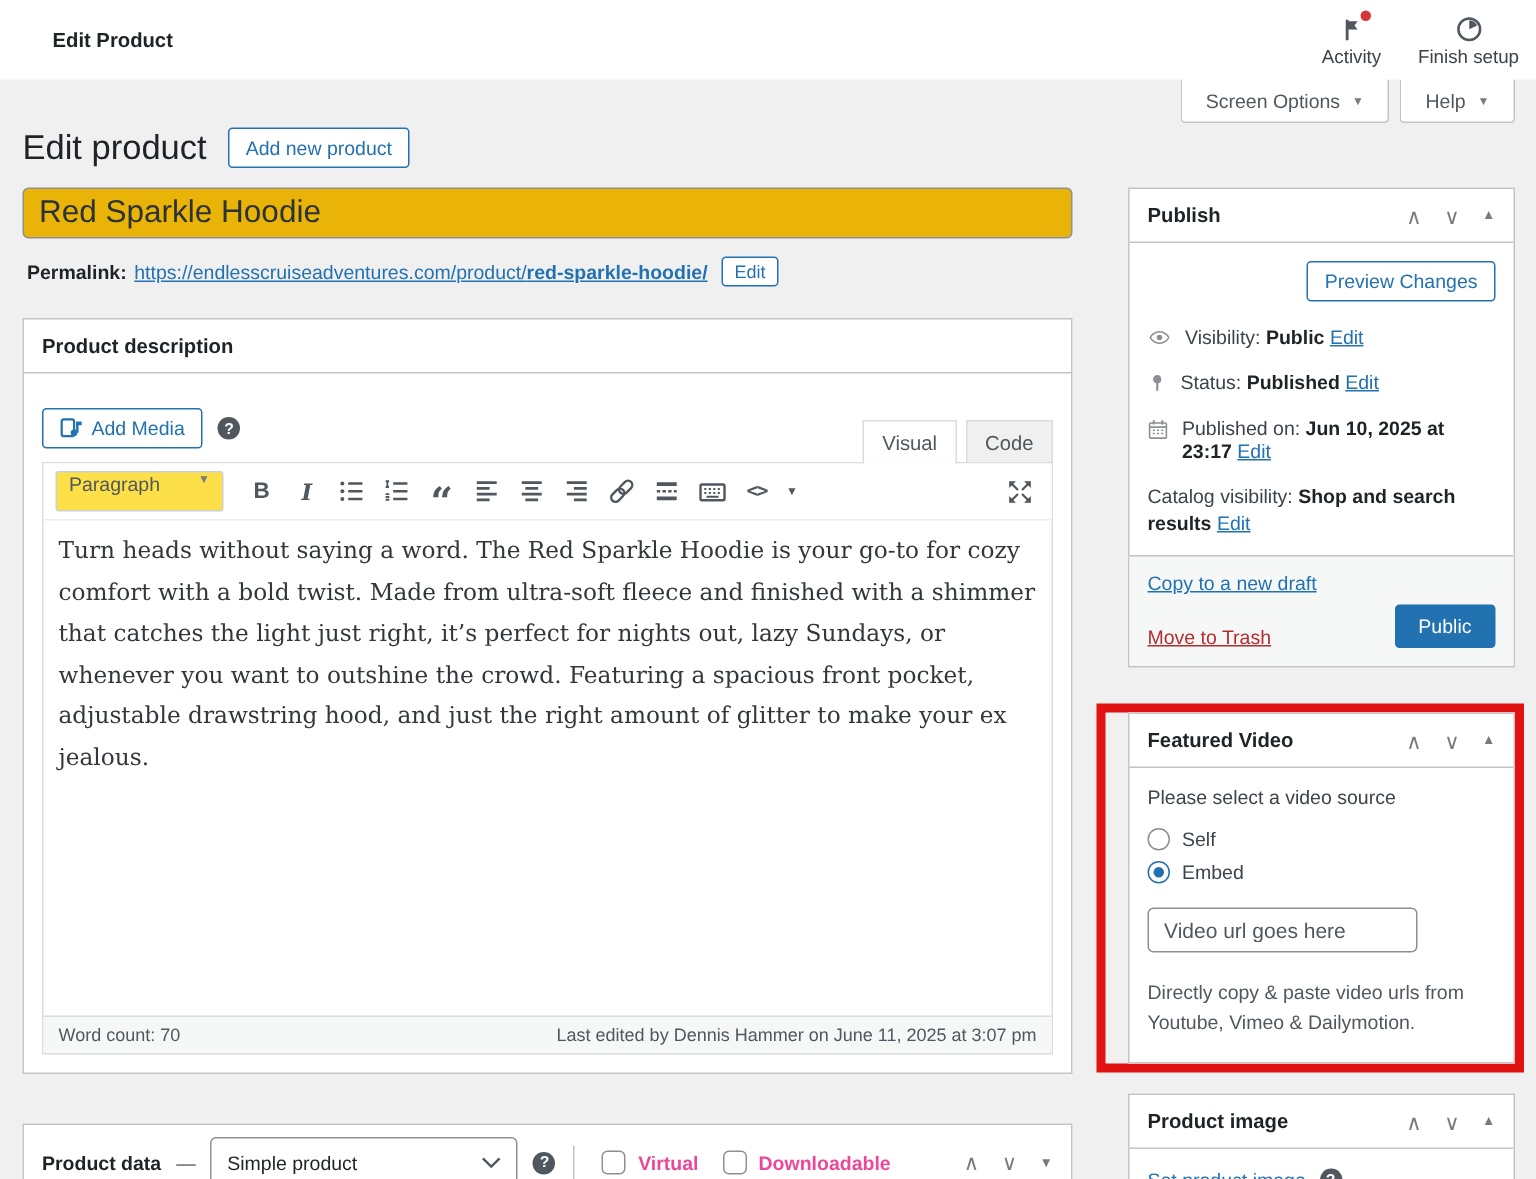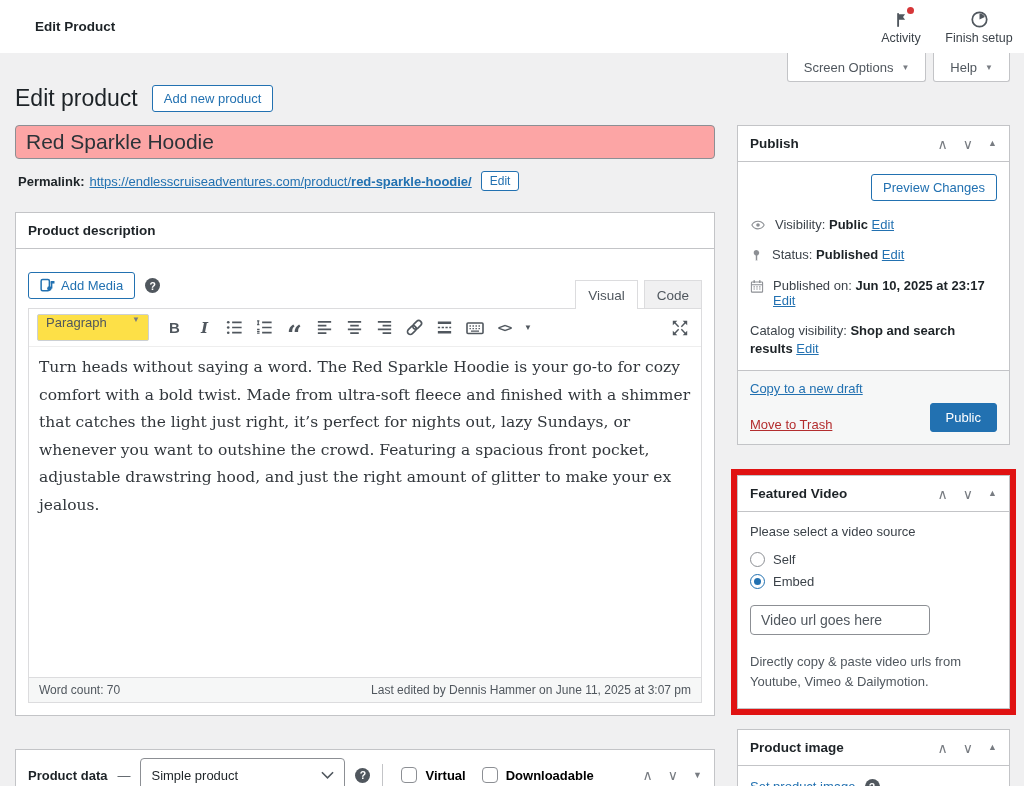--- a/index.html
+++ b/index.html
@@ -25,21 +25,21 @@
   .page-header { display:flex; align-items:center; gap:14px; margin:3px 0 13px; }
   .page-title { font-size:23px; font-weight:400; color:#1d2327; }
   .btn-secondary { display:inline-flex; align-items:center; gap:6px; background:#fff; border:1px solid #2271b1; color:#2271b1; border-radius:3px; padding:5px 11px; font-size:13px; cursor:pointer; }
   .btn-primary { background:#2271b1; border:1px solid #2271b1; color:#fff; border-radius:3px; padding:6px 15px; font-size:13px; cursor:pointer; }
 
   .columns { display:flex; gap:22px; align-items:flex-start; }
   .main-col { flex:1; min-width:0; }
   .side-col { width:273px; flex:none; }
 
   
-  .title-input { width:100%; height:34px; border:1px solid #8c8f94; border-radius:4px; background:#fca5a5; padding:3px 10px; font-family:"Liberation Sans",sans-serif; font-size:21px; color:#2c3338; }
+  .title-input { width:100%; height:34px; border:1px solid #8c8f94; border-radius:4px; background:#eab308; padding:3px 10px; font-family:"Liberation Sans",sans-serif; font-size:21px; color:#2c3338; }
   .permalink-row { margin:12px 0 21px 3px; display:flex; align-items:center; gap:5px; font-size:13px; color:#1d2327; flex-wrap:nowrap; white-space:nowrap; }
   .permalink-row b { font-weight:700; }
   .plink { color:#2271b1; text-decoration:underline; }
   .plink b { color:#2271b1; }
   .btn-xs { background:#fff; border:1px solid #2271b1; color:#2271b1; border-radius:3px; padding:2px 8px; font-size:12px; margin-left:4px; cursor:pointer; }
 
   
   .postbox { background:#fff; border:1px solid #c3c4c7; }
   .postbox-header { display:flex; align-items:center; justify-content:space-between; height:36px; padding:0 12px; border-bottom:1px solid #c3c4c7; }
   .postbox-title { font-weight:700; font-size:13.5px; color:#1d2327; }
@@ -71,25 +71,25 @@
   .mce-statusbar { display:flex; justify-content:space-between; align-items:center; background:#f6f7f7; border-top:1px solid #dcdcde; padding:5px 10px; font-size:12px; color:#50575e; }
 
   
   .pd-row { display:flex; align-items:center; gap:10px; padding:8px 12px; }
   .pd-label { font-weight:700; font-size:13px; color:#1d2327; white-space:nowrap; }
   .pd-dash { color:#50575e; }
   .select-box { width:205px; height:30px; border:1px solid #8c8f94; border-radius:4px; background:#fff; display:flex; align-items:center; justify-content:space-between; padding:16px 10px; font-size:13px; color:#1d2327; cursor:pointer; }
   .vsep { width:1px; height:22px; background:#c3c4c7; margin:0 2px; }
   .cb-row { display:flex; align-items:center; gap:8px; margin-left:6px; cursor:pointer; }
   .checkbox { width:16px; height:16px; border:1px solid #8c8f94; border-radius:4px; background:#fff; flex:none; }
-  .cb-label { font-weight:700; font-size:13px; color:#000000; }
+  .cb-label { font-weight:700; font-size:13px; color:#ec4899; }
   .pd-actions { margin-left:auto; display:flex; align-items:center; gap:15px; color:#787c82; }
 
   
-  .side-col .postbox { margin-bottom:0; }
+  .side-col .postbox { margin-bottom:0;margin-left:15px; }
   .publish-body { padding:12px; font-size:13px; }
   .preview-row { text-align:right; margin-bottom:16px; }
   .misc-row { display:flex; align-items:flex-start; gap:9px; margin-bottom:15px; color:#3c434a; }
   .misc-row svg { flex:none; margin-top:1px; }
   .misc-row b { color:#1d2327; }
   .lnk { color:#2271b1; text-decoration:underline; }
   .catalog-row { margin-bottom:2px; color:#1d2327; }
   .catalog-row .edit-block { display:inline-block; margin-top:3px; }
   .publish-footer { border-top:1px solid #c3c4c7; background:#f6f7f7; padding:10px 12px 12px; display:flex; justify-content:space-between; align-items:flex-end; }
   .footer-links { display:flex; flex-direction:column; gap:21px; }

